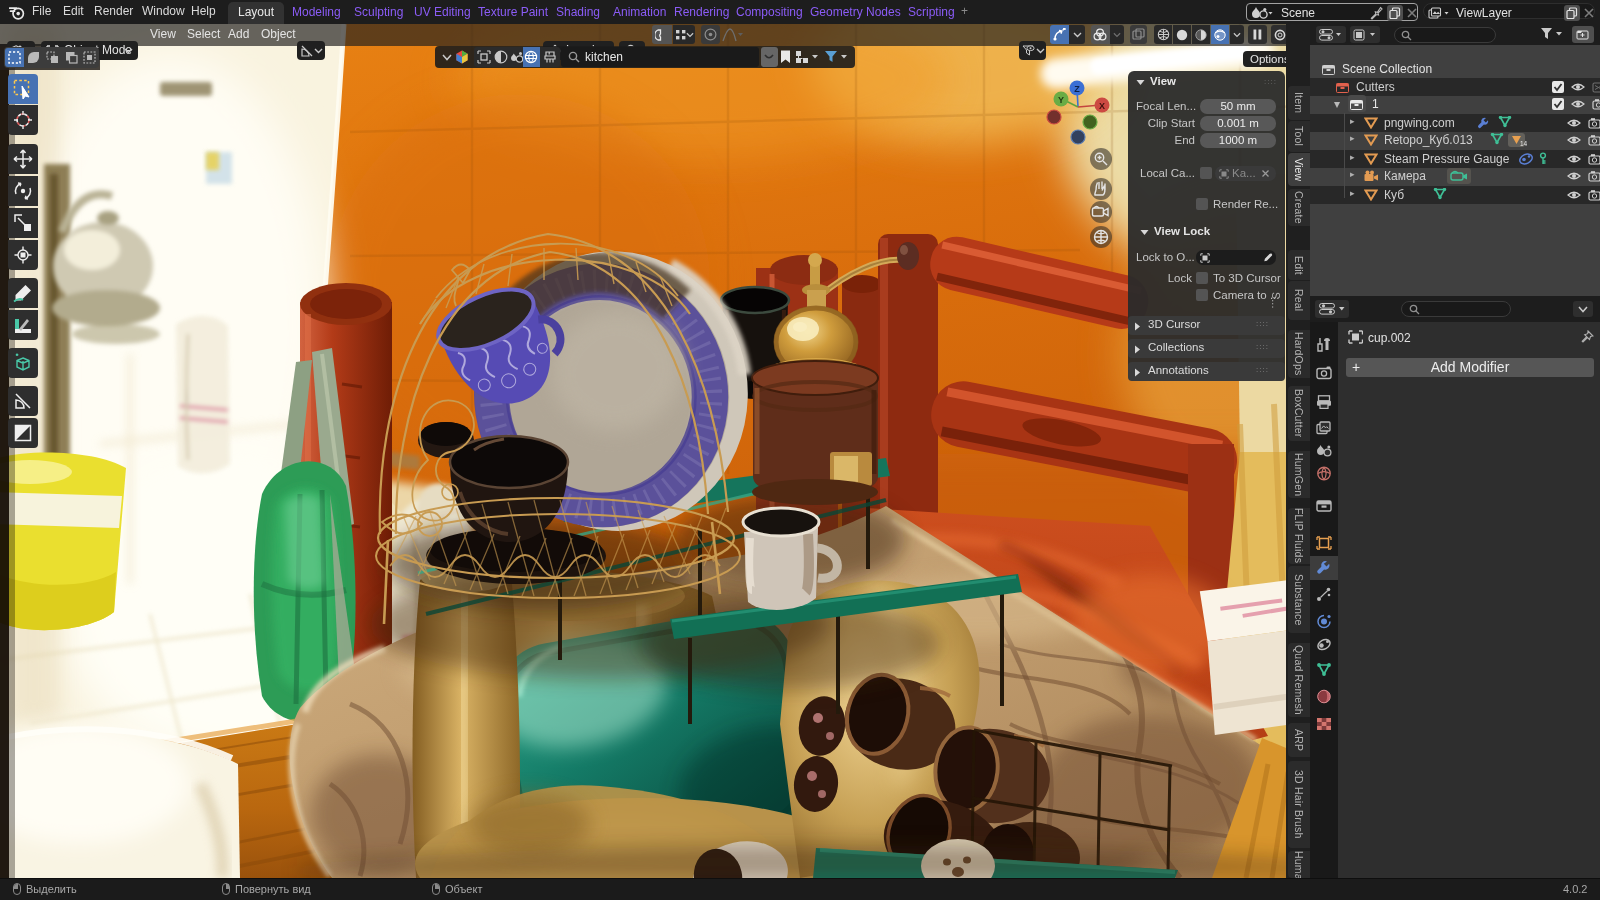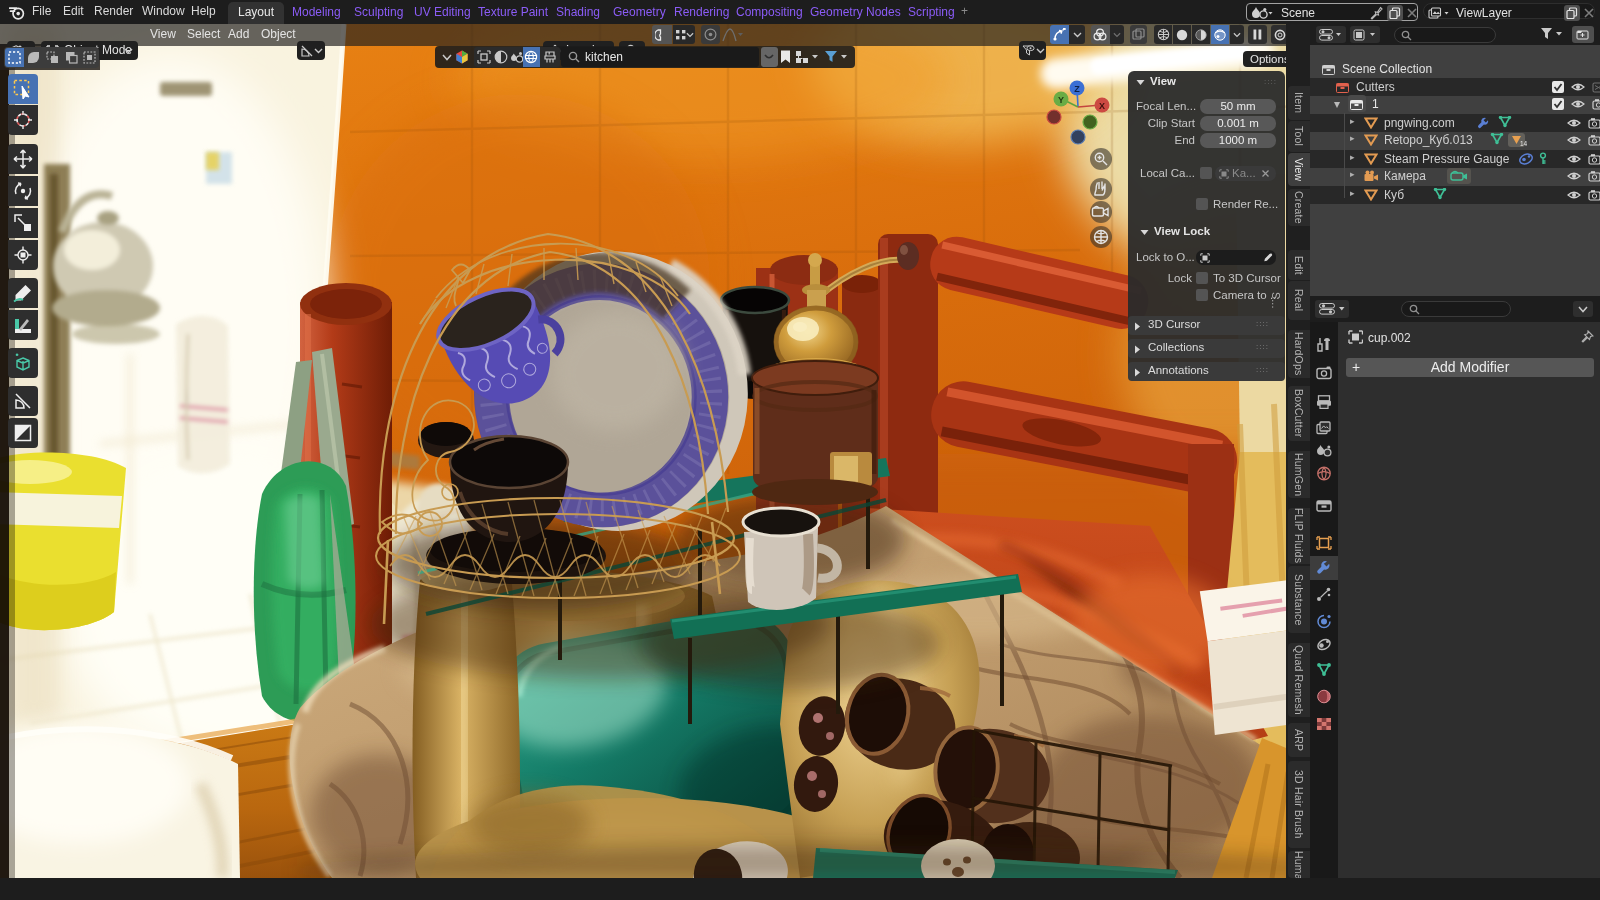--- a/index.html
+++ b/index.html
@@ -934,21 +934,21 @@
     <span class="menu" style="left:63px">Edit</span>
     <span class="menu" style="left:94px">Render</span>
     <span class="menu" style="left:142px">Window</span>
     <span class="menu" style="left:191px">Help</span>
     <span class="tab active" style="left:228px">Layout</span>
     <span class="tab" style="left:282px">Modeling</span>
     <span class="tab" style="left:344px">Sculpting</span>
     <span class="tab" style="left:404px">UV Editing</span>
     <span class="tab" style="left:468px">Texture Paint</span>
     <span class="tab" style="left:546px">Shading</span>
-    <span class="tab" style="left:603px">Geometry</span>
+    <span class="tab" style="left:603px">Animation</span>
     <span class="tab" style="left:664px">Rendering</span>
     <span class="tab" style="left:726px">Compositing</span>
     <span class="tab" style="left:800px">Geometry Nodes</span>
     <span class="tab" style="left:898px">Scripting</span>
     <span class="menu" style="left:961px;color:#8a8a8a">+</span>
 
     <div class="abs" style="left:1246px;top:3px;width:172px;height:18px;background:#191919;border:1px solid #a3a3a3;border-radius:4px;">
       <svg class="abs" style="left:4px;top:2px" width="22" height="14" viewBox="0 0 22 14">
         <path d="M5,12 a4,4 0 0 1 -4,-4 c0,-3 3,-4 4,-7 c1,3 4,4 4,7 a4,4 0 0 1 -4,4 z" fill="#cfcfcf"></path>
         <circle cx="12.5" cy="8.5" r="3.6" fill="#1d1d1d" stroke="#cfcfcf" stroke-width="1.4"></circle>
@@ -1307,13 +1307,19 @@
         <path d="M1,1 l3.5,0 M1,1 l0,3.5 M11,1 l3.5,0 M14.5,1 l0,3.5 M1,13 l3.5,0 M1,9.5 l0,3.5 M11,13 l3.5,0 M14.5,9.5 l0,3.5" stroke="#c9c9c9" stroke-width="1.4" fill="none"></path>
       </svg>
     <span class="abs" style="left:58px;top:35px;color:#e0e0e0;font-size:12px">cup.002</span>
     <svg class="abs" style="left:270px;top:34px" width="14" height="14" viewBox="0 0 14 14">
         <path d="M8,1 l5,5 -2.5,0.5 -1,3 -2,-2 -4.5,4.5 -0.8,-0.8 4.5,-4.5 -2,-2 3,-1 z" fill="none" stroke="#b0b0b0" stroke-width="1.1"></path>
       </svg>
     <span class="abs" style="left:36px;top:62px;width:248px;height:19px;background:#565656;border-radius:3px;color:#ececec;font-size:14px;text-align:center;line-height:19px">Add Modifier</span>
     <span class="abs" style="left:42px;top:63px;color:#ececec;font-size:14px">+</span>
   </div>
 
+  <div id="status">
+    <span class="abs" style="left:13px;top:4px"><span class="mico"><span class="abs" style="left:0;top:0;width:4px;height:5px;background:#8a8a8a;border-radius:3px 0 0 0"></span></span>Выделить</span>
+    <span class="abs" style="left:222px;top:4px"><span class="mico"><span class="abs" style="left:2.5px;top:0;width:3px;height:5px;background:#8a8a8a"></span></span>Повернуть вид</span>
+    <span class="abs" style="left:432px;top:4px"><span class="mico"><span class="abs" style="right:0;top:0;width:4px;height:5px;background:#8a8a8a;border-radius:0 3px 0 0"></span></span>Объект</span>
+    <span class="abs" style="left:1563px;top:4px">4.0.2</span>
+  </div>
 </div>
 
 </body></html>

